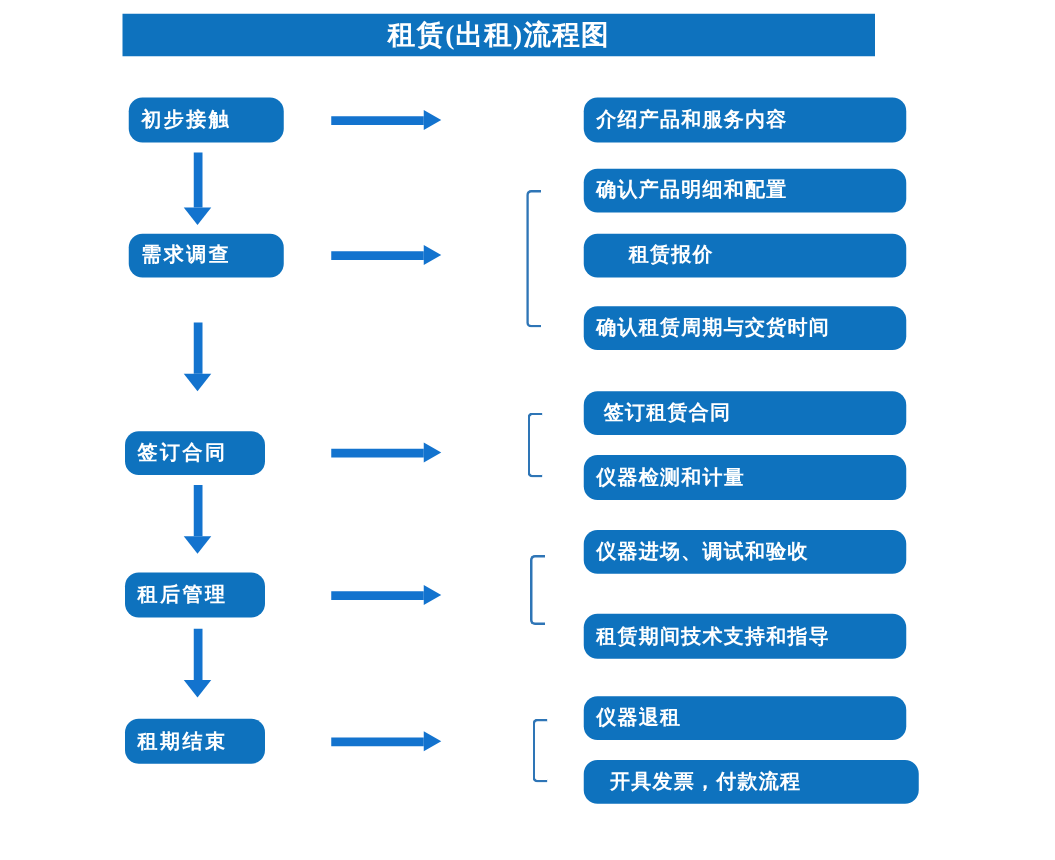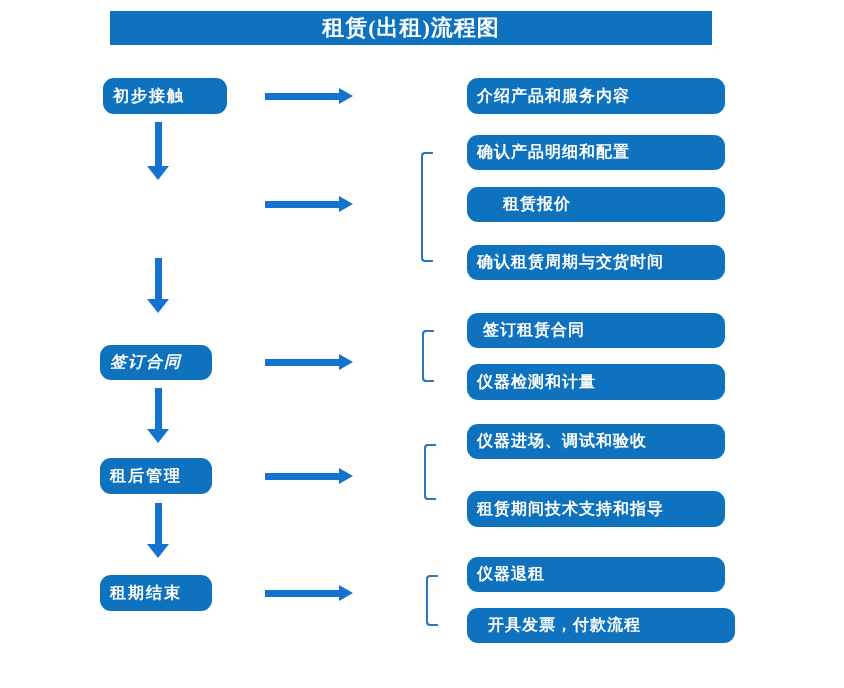--- a/index.html
+++ b/index.html
@@ -21,21 +21,20 @@
     width: 602px; height: 34px;
     background: var(--box-blue, #0E72BE);
     color: var(--box-text, #ffffff);
     font-size: 22px;
     font-weight: bold;
     letter-spacing: 1px;
     display: flex;
     align-items: center;
     justify-content: center;
     box-sizing: border-box;
-    margin-left: 12px;
   }
   .box {
     position: absolute;
     background: var(--box-blue, #0E72BE);
     color: var(--box-text, #ffffff);
     font-weight: bold;
     font-size: 16px;
     display: flex;
     align-items: center;
     box-sizing: border-box;
@@ -83,21 +82,22 @@
   }
 </style>
 </head>
 <body>
 
 <div class="canvas">
 
   <div class="title-bar">租赁(出租)流程图</div>
 
   <div class="box stage-box" style="left:103px; top:78px;  width:124px; height:36px;">初步接触</div>
-  <div class="box stage-box" style="left:100px; top:345px; width:112px; height:35px;font-style:italic;">签订合同</div>
+  <div class="box stage-box" style="left:103px; top:187px; width:124px; height:35px;">需求调查</div>
+  <div class="box stage-box" style="left:100px; top:345px; width:112px; height:35px;">签订合同</div>
   <div class="box stage-box" style="left:100px; top:458px; width:112px; height:36px;">租后管理</div>
   <div class="box stage-box" style="left:100px; top:575px; width:112px; height:36px;">租期结束</div>
 
   <div class="down-arrow" style="left:147px; top:122px; height:58px;">
     <div class="shaft"></div>
     <div class="head"></div>
   </div>
   <div class="down-arrow" style="left:147px; top:258px; height:55px;">
     <div class="shaft"></div>
     <div class="head"></div>

